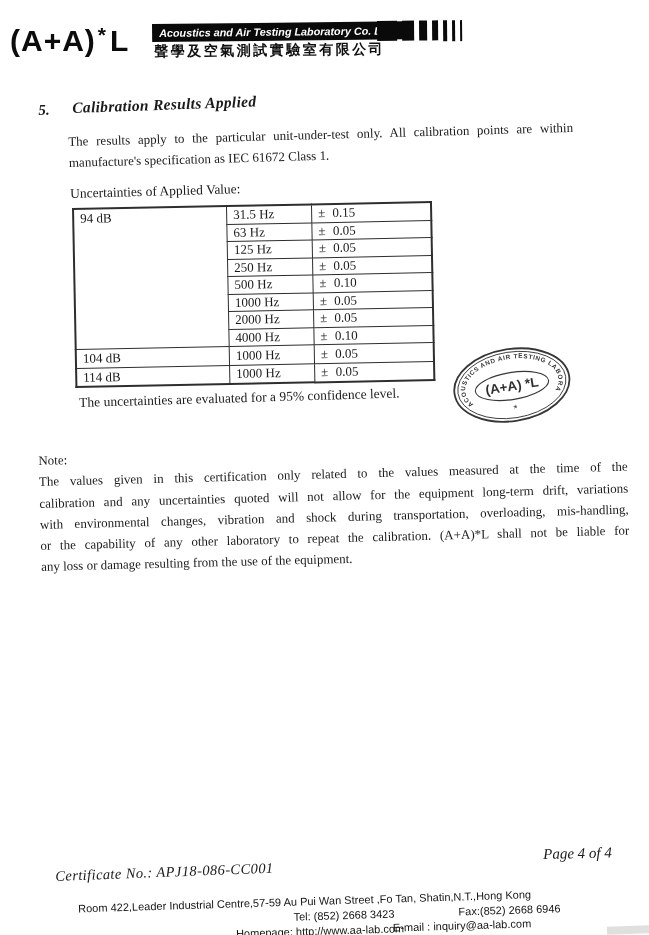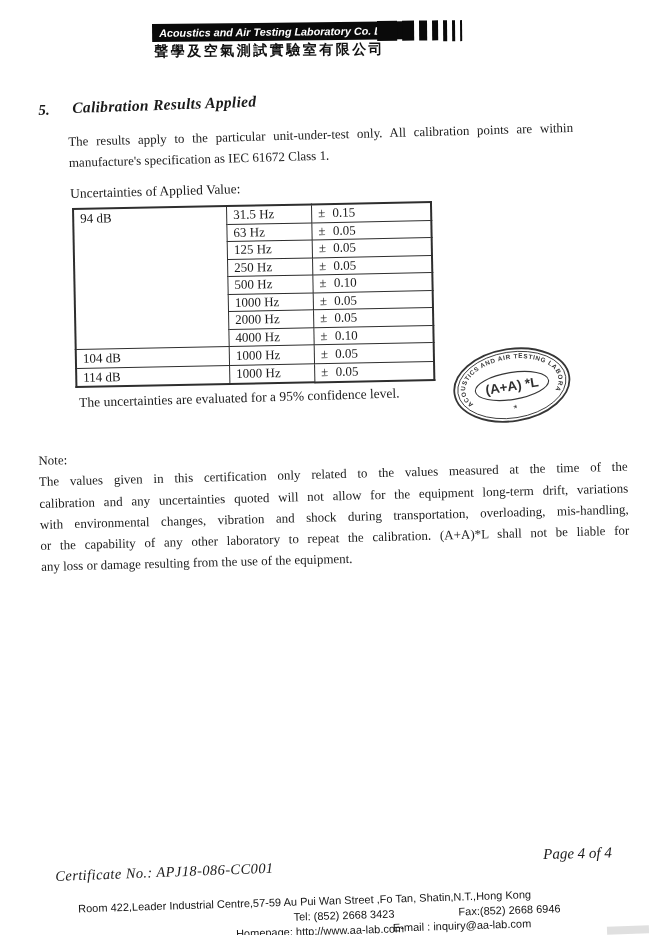--- a/index.html
+++ b/index.html
@@ -71,20 +71,21 @@
   .f-home{left:175px;top:30px;}
   .f-mail{left:332px;top:29px;}
   .smudge{left:607px;top:926px;width:42px;height:8px;background:#c6c6c6;opacity:.55;
           transform:rotate(-2deg);}
 </style>
 </head>
 <body>
 
 <div class="page">
 
+  <div class="abs logo"><span>(A+A)</span><span class="star">*</span><span>L</span></div>
   <div class="abs banner"><span>Acoustics and Air Testing Laboratory Co. Ltd.</span></div>
   <div class="abs cjk">聲學及空氣測試實驗室有限公司</div>
   <div class="abs bars">
     <span class="b1"></span>
     <span class="b2"></span>
     <span class="b3"></span>
     <span class="b4"></span>
     <span class="b5"></span>
     <span class="b6"></span>
     <span class="b7"></span>

